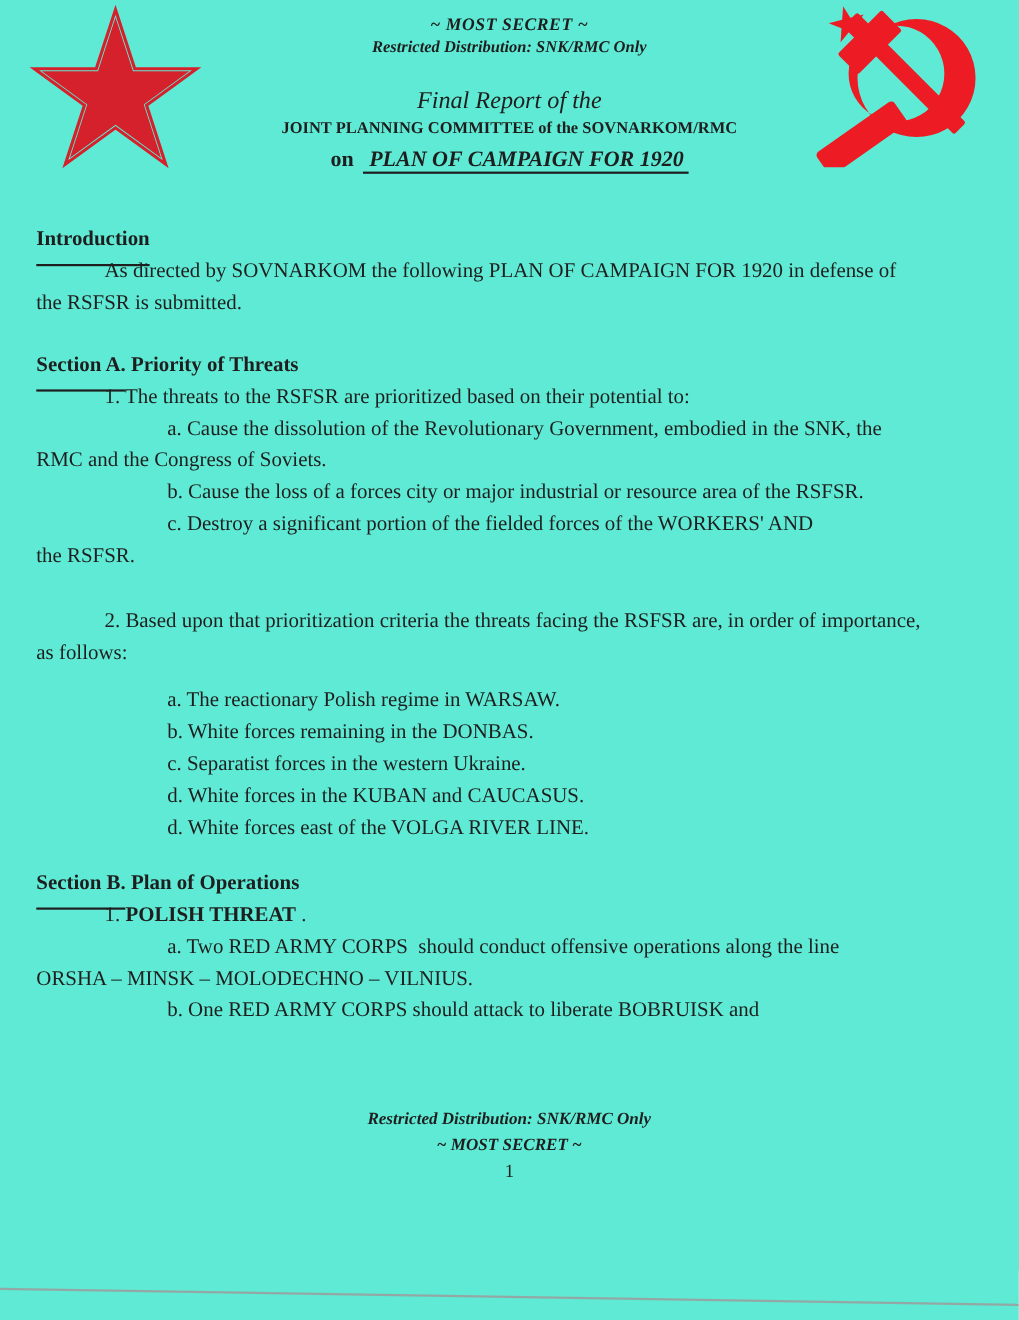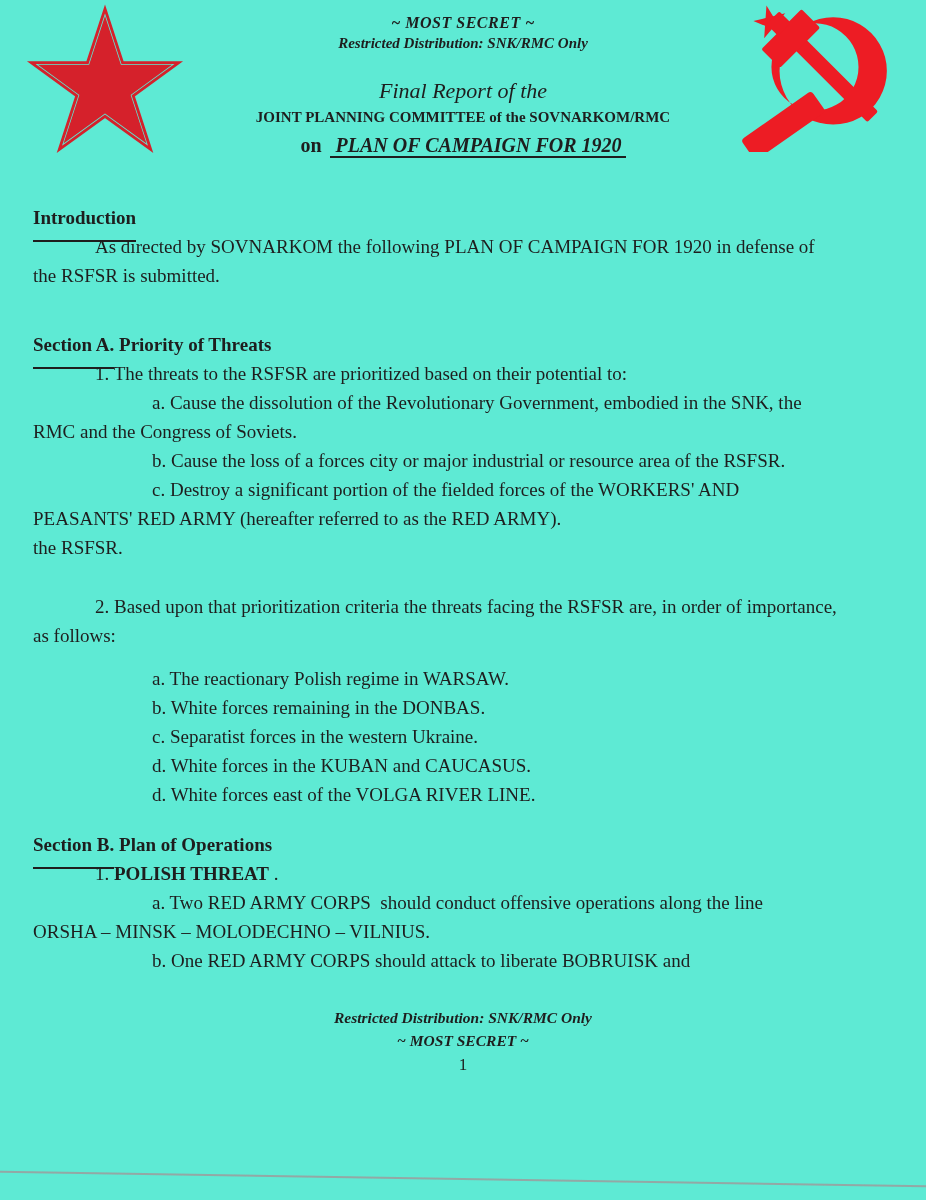--- a/index.html
+++ b/index.html
@@ -25,21 +25,21 @@
   .plan-line { font-size:20px; font-weight:bold; line-height:28px; }
   .plan-title { font-style:italic; border-bottom:2px solid #1e1e1e; padding:0 4px 0 6px; margin-left:8px; }
 
   
   .content { margin:44px 26px 0 33px; font-size:19px; line-height:29px; }
   .heading { font-weight:bold; line-height:29px; }
   .u2 { border-bottom:2px solid #1e1e1e; padding-bottom:12px; }
   .line { white-space:pre-wrap; }
   .l1 { text-indent:62px; }
   .l2 { text-indent:119px; }
-  .mt-sec { margin-top:40px; }
+  .mt-sec { margin-top:27px; }
   .mt-para { margin-top:30px; }
   .mt-list { margin-top:14px; }
   .mt-secb { margin-top:21px; }
   .bold { font-weight:bold; }
 
   
   .footer { position:absolute; top:1006px; left:0; width:100%; text-align:center; }
   .foot-line { font-size:15.5px; font-weight:bold; font-style:italic; line-height:23px; }
   .page-num { font-size:17px; line-height:22px; margin-top:2px; font-weight:normal; font-style:normal; }
 
@@ -85,21 +85,20 @@
     <div class="heading"><span class="u2">Introduction</span></div>
     <div class="line l1">As directed by SOVNARKOM the following PLAN OF CAMPAIGN FOR 1920 in defense of</div>
     <div class="line">the RSFSR is submitted.</div>
 
     <div class="heading mt-sec"><span class="u2">Section A.</span><span> Priority of Threats</span></div>
     <div class="line l1">1. The threats to the RSFSR are prioritized based on their potential to:</div>
     <div class="line l2">a. Cause the dissolution of the Revolutionary Government, embodied in the SNK, the</div>
     <div class="line">RMC and the Congress of Soviets.</div>
     <div class="line l2">b. Cause the loss of a forces city or major industrial or resource area of the RSFSR.</div>
     <div class="line l2">c. Destroy a significant portion of the fielded forces of the WORKERS' AND</div>
-    <div class="line">PEASANTS' RED ARMY (hereafter referred to as the RED ARMY).</div>
     <div class="line">the RSFSR.</div>
 
     <div class="line l1 mt-para">2. Based upon that prioritization criteria the threats facing the RSFSR are, in order of importance,</div>
     <div class="line">as follows:</div>
 
     <div class="line l2 mt-list">a. The reactionary Polish regime in WARSAW.</div>
     <div class="line l2">b. White forces remaining in the DONBAS.</div>
     <div class="line l2">c. Separatist forces in the western Ukraine.</div>
     <div class="line l2">d. White forces in the KUBAN and CAUCASUS.</div>
     <div class="line l2">d. White forces east of the VOLGA RIVER LINE.</div>

